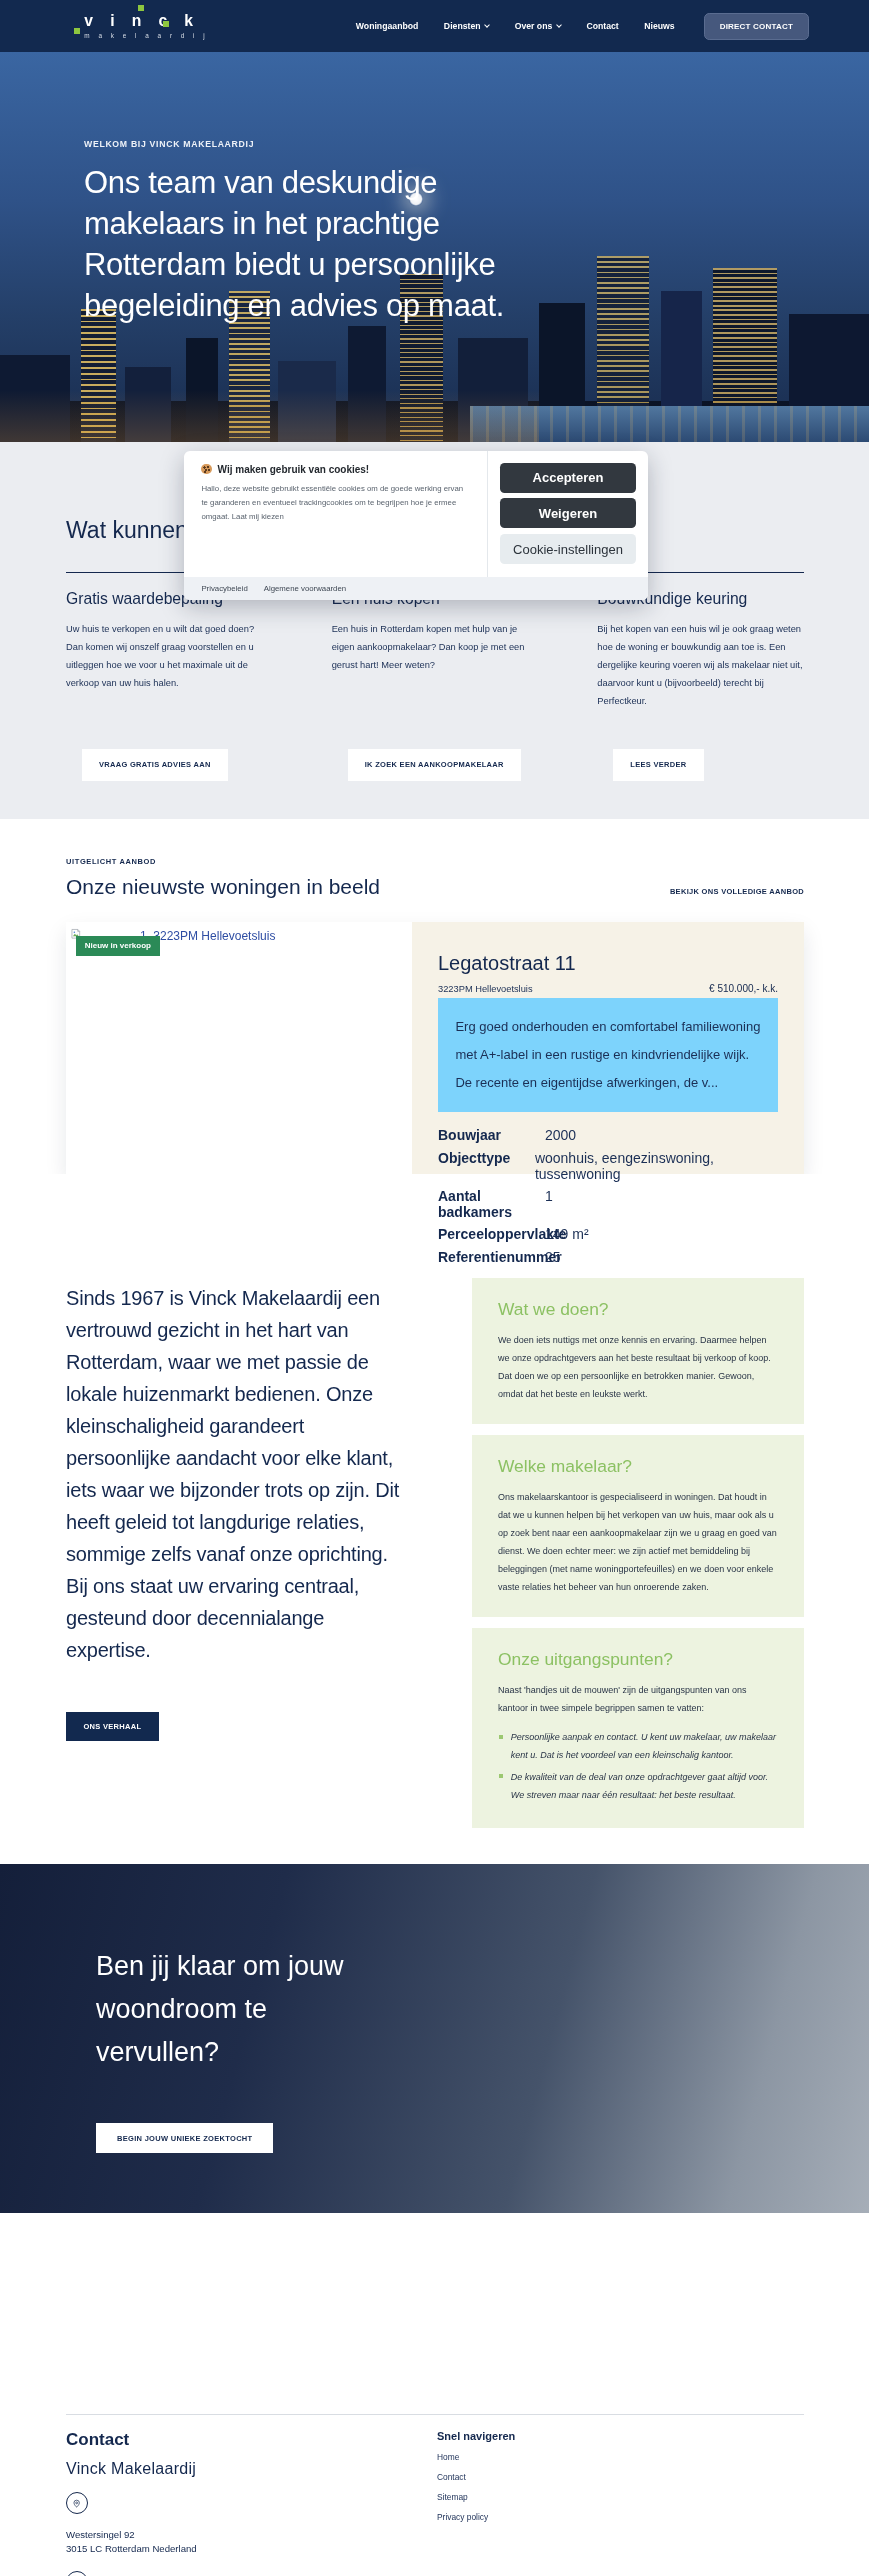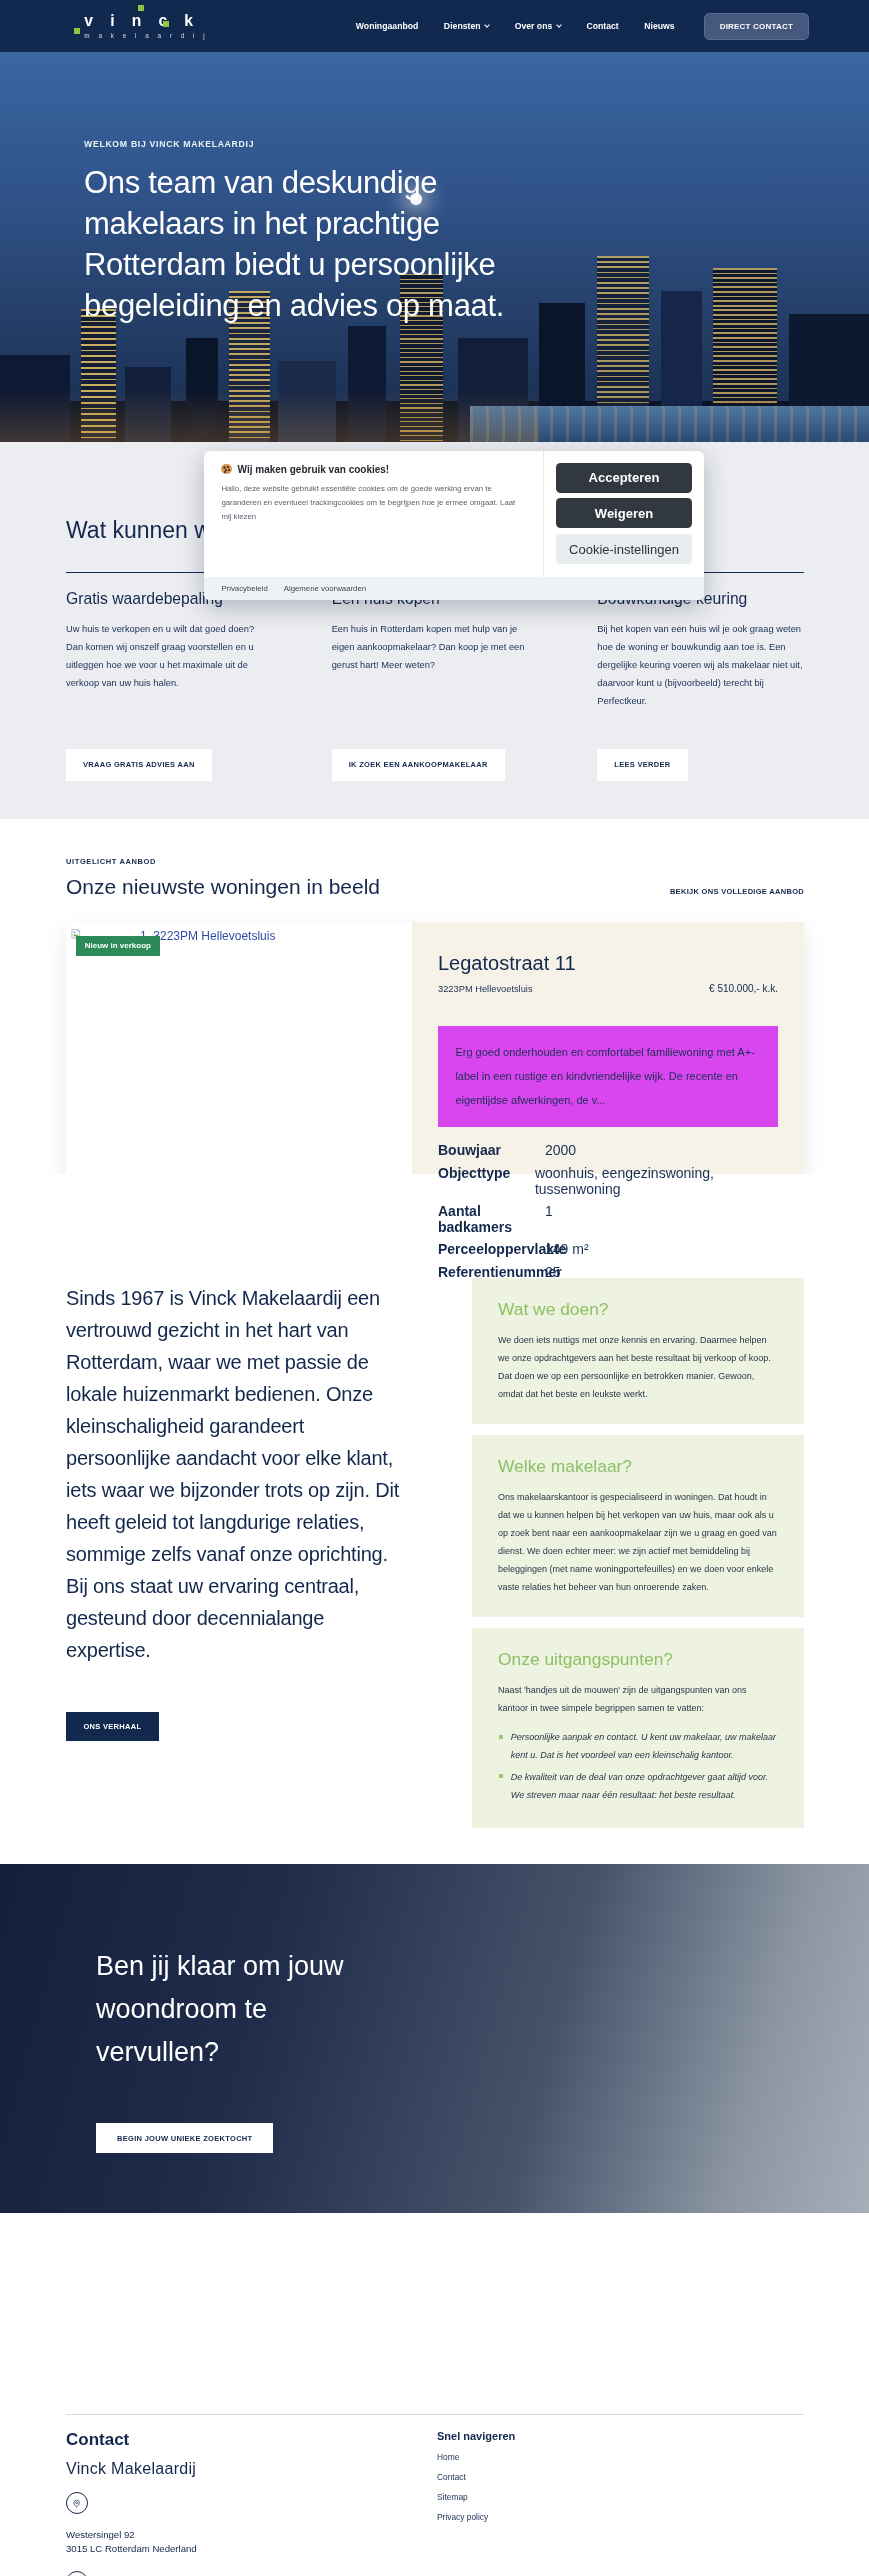--- a/index.html
+++ b/index.html
@@ -54,24 +54,24 @@
   .hero-eyebrow { color:#eef2f8; font-size:8.7px; font-weight:700; letter-spacing:0.7px; }
   .hero-title { margin-top:12.8px; width:429px; color:#fff; font-size:31px; line-height:41px; font-weight:500; letter-spacing:-0.3px; }
 
   
   .services { background:#ebedf1; height:377px; padding:75px 66px 0; }
   .services-title { font-size:23px; font-weight:500; color:#14284e; }
   .service-cols { display:flex; gap:59px; margin-top:28px; }
   .service-col { flex:1; border-top:1.2px solid #14284e; padding-top:17.4px; position:relative; height:216px; }
   .service-col h3 { font-size:15.7px; font-weight:500; color:#14284e; }
   .service-col p { margin-top:11.6px; font-size:9.3px; line-height:1.95; color:#1b2f55; }
-  .service-btn { position:absolute; left:0; bottom:7px; background:#fff; border:none; padding:11.6px 17px; font-size:7.5px; font-weight:700; letter-spacing:0.3px; color:#14284e; cursor:pointer; font-family:inherit; }
-
-  
-  .cookie-dialog { position:absolute; left:204px; top:451px; width:500px; background:#fff; border-radius:5.8px; box-shadow:0 7px 24px rgba(20,30,50,.28); z-index:60; }
+  .service-btn { position:absolute; left:16px; bottom:7px; background:#fff; border:none; padding:11.6px 17px; font-size:7.5px; font-weight:700; letter-spacing:0.3px; color:#14284e; cursor:pointer; font-family:inherit; }
+
+  
+  .cookie-dialog { position:absolute; left:184px; top:451px; width:464px; background:#fff; border-radius:5.8px; box-shadow:0 7px 24px rgba(20,30,50,.28); z-index:60; }
   .cookie-main { display:flex; }
   .cookie-left { flex:1; padding:12.8px 17.4px 10.4px; }
   .cookie-title-row { display:flex; align-items:center; gap:5.8px; }
   .cookie-icon { width:10.4px; height:10.4px; border-radius:50%; flex:0 0 10.4px;
     background:
       radial-gradient(circle at 30% 35%, #5b3a1e 0 1.2px, rgba(0,0,0,0) 1.2px),
       radial-gradient(circle at 65% 28%, #5b3a1e 0 1.2px, rgba(0,0,0,0) 1.2px),
       radial-gradient(circle at 48% 62%, #5b3a1e 0 1.2px, rgba(0,0,0,0) 1.2px),
       radial-gradient(circle at 76% 60%, #5b3a1e 0 1.2px, rgba(0,0,0,0) 1.2px),
       radial-gradient(circle at 35% 80%, #5b3a1e 0 0.9px, rgba(0,0,0,0) 0.9px),
@@ -94,21 +94,21 @@
   .prop-card { display:flex; margin-top:23px; height:252px; box-shadow:0 9.3px 20px rgba(20,30,50,.10); cursor:pointer; }
   .prop-media { width:346px; background:#fff; position:relative; }
   .alt-broken { position:absolute; top:5.8px; left:4px; }
   .alt-text { position:absolute; top:6.4px; left:74px; font-size:12px; color:#2e4da3; white-space:nowrap; z-index:1; }
   .prop-badge { position:absolute; top:14px; left:10px; z-index:2; background:#2b8a57; color:#fff; font-size:8px; font-weight:700; padding:5.2px 8.7px; }
   .prop-details { flex:1; background:#f6f2e7; padding:30px 26px 0; }
   .prop-title { font-size:20px; font-weight:500; color:#14284e; }
   .prop-sub-row { display:flex; justify-content:space-between; align-items:baseline; margin-top:8px; }
   .prop-loc { font-size:9.3px; color:#1b2f55; }
   .prop-price { font-size:10px; color:#14284e; font-weight:500; }
-  .prop-desc { margin-top:32px; background:#d946ef; padding:15px 17.4px; font-size:11px; line-height:2.15; color:#1b2f55; }
+  .prop-desc { margin-top:4px; background:#7dd3fc; padding:15px 17.4px; font-size:13px; line-height:2.15; color:#1b2f55; }
   .prop-table { margin-top:15px; }
   .prop-row { display:flex; margin-bottom:6.4px; font-size:14px; color:#1b2f55; }
   .prop-row .lbl { width:107px; font-weight:700; color:#14284e; }
 
   
   .about { display:flex; padding:108px 66px 0; background:#fff; }
   .about-left { width:339px; }
   .about-par { font-size:20px; line-height:32px; font-weight:400; color:#14284e; letter-spacing:-0.2px; }
   .about-btn { margin-top:46px; background:#12294f; color:#fff; border:none; padding:10px 17.4px; font-size:7.5px; font-weight:700; letter-spacing:0.3px; cursor:pointer; font-family:inherit; }
   .about-right { margin-left:auto; width:332px; display:flex; flex-direction:column; gap:11.6px; margin-top:-4px; }

